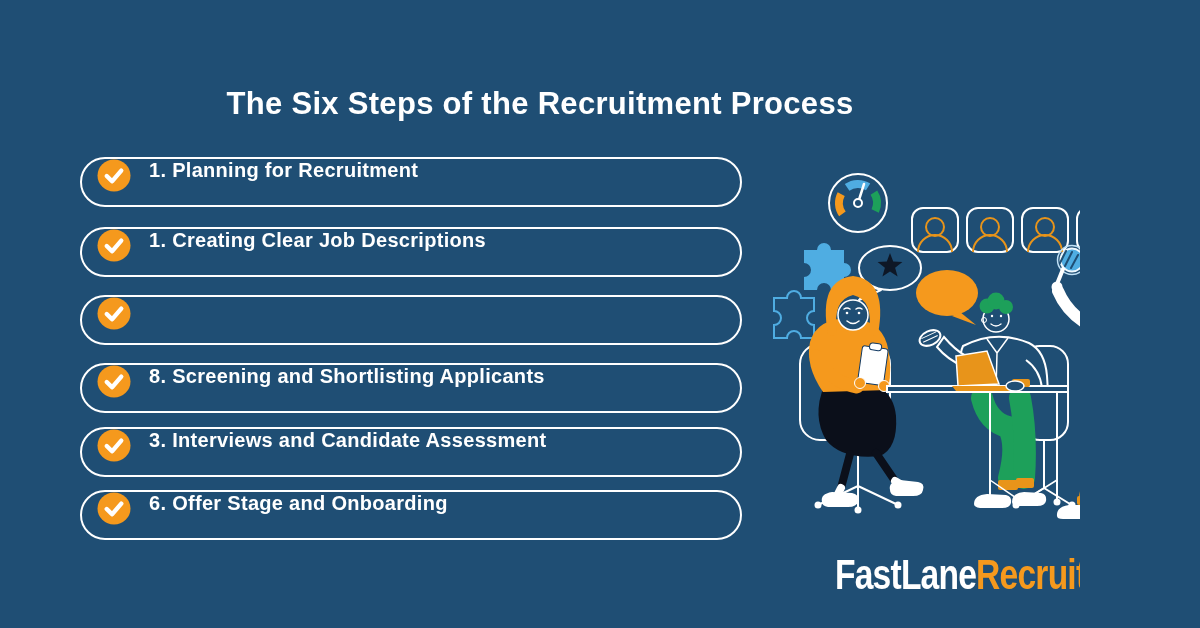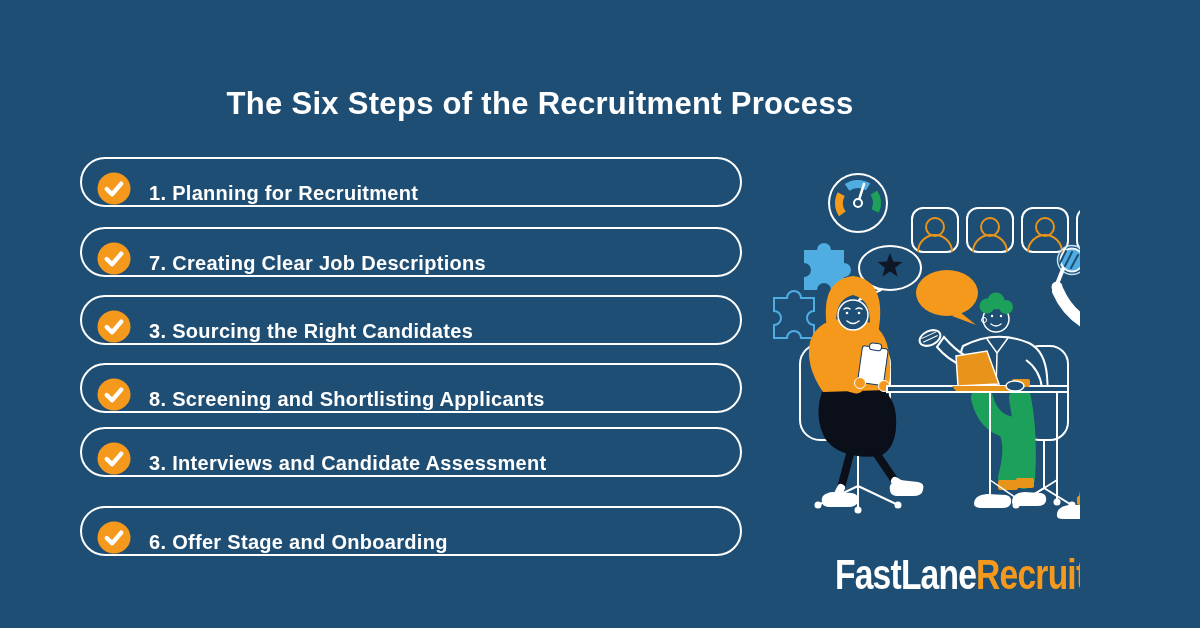--- a/index.html
+++ b/index.html
@@ -1,23 +1,23 @@
 <!DOCTYPE html>
 <html><head>
 <meta charset="utf-8">
 <style>
   html,body{margin:0;padding:0;background:#1F4E74;}
   .canvas{position:relative;width:1080px;height:628px;background:#1F4E74;overflow:hidden;
           font-family:"Liberation Sans",sans-serif;}
   .title{position:absolute;top:86px;left:0;width:100%;margin:0;text-align:center;
          color:#FFFFFF;font-size:31px;font-weight:800;letter-spacing:.3px;}
   .pill{position:absolute;left:80px;width:662px;height:50px;box-sizing:border-box;
-        border:2.5px solid #FFFFFF;border-radius:26px;display:flex;align-items:flex-end;
+        border:2.5px solid #FFFFFF;border-radius:26px;display:flex;align-items:flex-start;
         padding-left:15px;}
-  .p1{top:157px}.p2{top:227px}.p3{top:295px}.p4{top:363px}.p5{top:427px}.p6{top:506px}
+  .p1{top:157px}.p2{top:227px}.p3{top:295px}.p4{top:363px}.p5{top:427px}.p6{top:490px}
   .check{width:34px;height:33px;flex:0 0 auto;display:block;}
   .pill .label{color:#FFFFFF;font-size:20px;font-weight:700;letter-spacing:.3px;margin-left:18px;white-space:nowrap;}
   .illustration{position:absolute;left:760px;top:150px;width:440px;height:400px;}
   .logo{position:absolute;left:835px;top:551px;font-size:42px;font-weight:800;letter-spacing:-1px;
         transform:scaleX(.8);transform-origin:left center;white-space:nowrap;}
   .logo .w{color:#FFFFFF}
   .logo .o{color:#F5991D}
 </style>
 </head>
 <body>
@@ -32,28 +32,27 @@
           <ellipse cx="17" cy="17" rx="17" ry="16.5" fill="#F5991D"></ellipse>
           <path d="M9.5 17.5 L15 23 L24.5 12" stroke="#FFFFFF" stroke-width="4.5" fill="none" stroke-linecap="round" stroke-linejoin="round"></path>
         </svg>
       <span class="label">1. Planning for Recruitment</span>
     </div>
     <div class="pill p2">
       <svg class="check" viewBox="0 0 34 34">
           <ellipse cx="17" cy="17" rx="17" ry="16.5" fill="#F5991D"></ellipse>
           <path d="M9.5 17.5 L15 23 L24.5 12" stroke="#FFFFFF" stroke-width="4.5" fill="none" stroke-linecap="round" stroke-linejoin="round"></path>
         </svg>
-      <span class="label">7. Creating Clear Job Descriptions</span>
+      <span class="label">1. Creating Clear Job Descriptions</span>
     </div>
     <div class="pill p3">
       <svg class="check" viewBox="0 0 34 34">
           <ellipse cx="17" cy="17" rx="17" ry="16.5" fill="#F5991D"></ellipse>
           <path d="M9.5 17.5 L15 23 L24.5 12" stroke="#FFFFFF" stroke-width="4.5" fill="none" stroke-linecap="round" stroke-linejoin="round"></path>
         </svg>
-      <span class="label">3. Sourcing the Right Candidates</span>
     </div>
     <div class="pill p4">
       <svg class="check" viewBox="0 0 34 34">
           <ellipse cx="17" cy="17" rx="17" ry="16.5" fill="#F5991D"></ellipse>
           <path d="M9.5 17.5 L15 23 L24.5 12" stroke="#FFFFFF" stroke-width="4.5" fill="none" stroke-linecap="round" stroke-linejoin="round"></path>
         </svg>
       <span class="label">8. Screening and Shortlisting Applicants</span>
     </div>
     <div class="pill p5">
       <svg class="check" viewBox="0 0 34 34">

